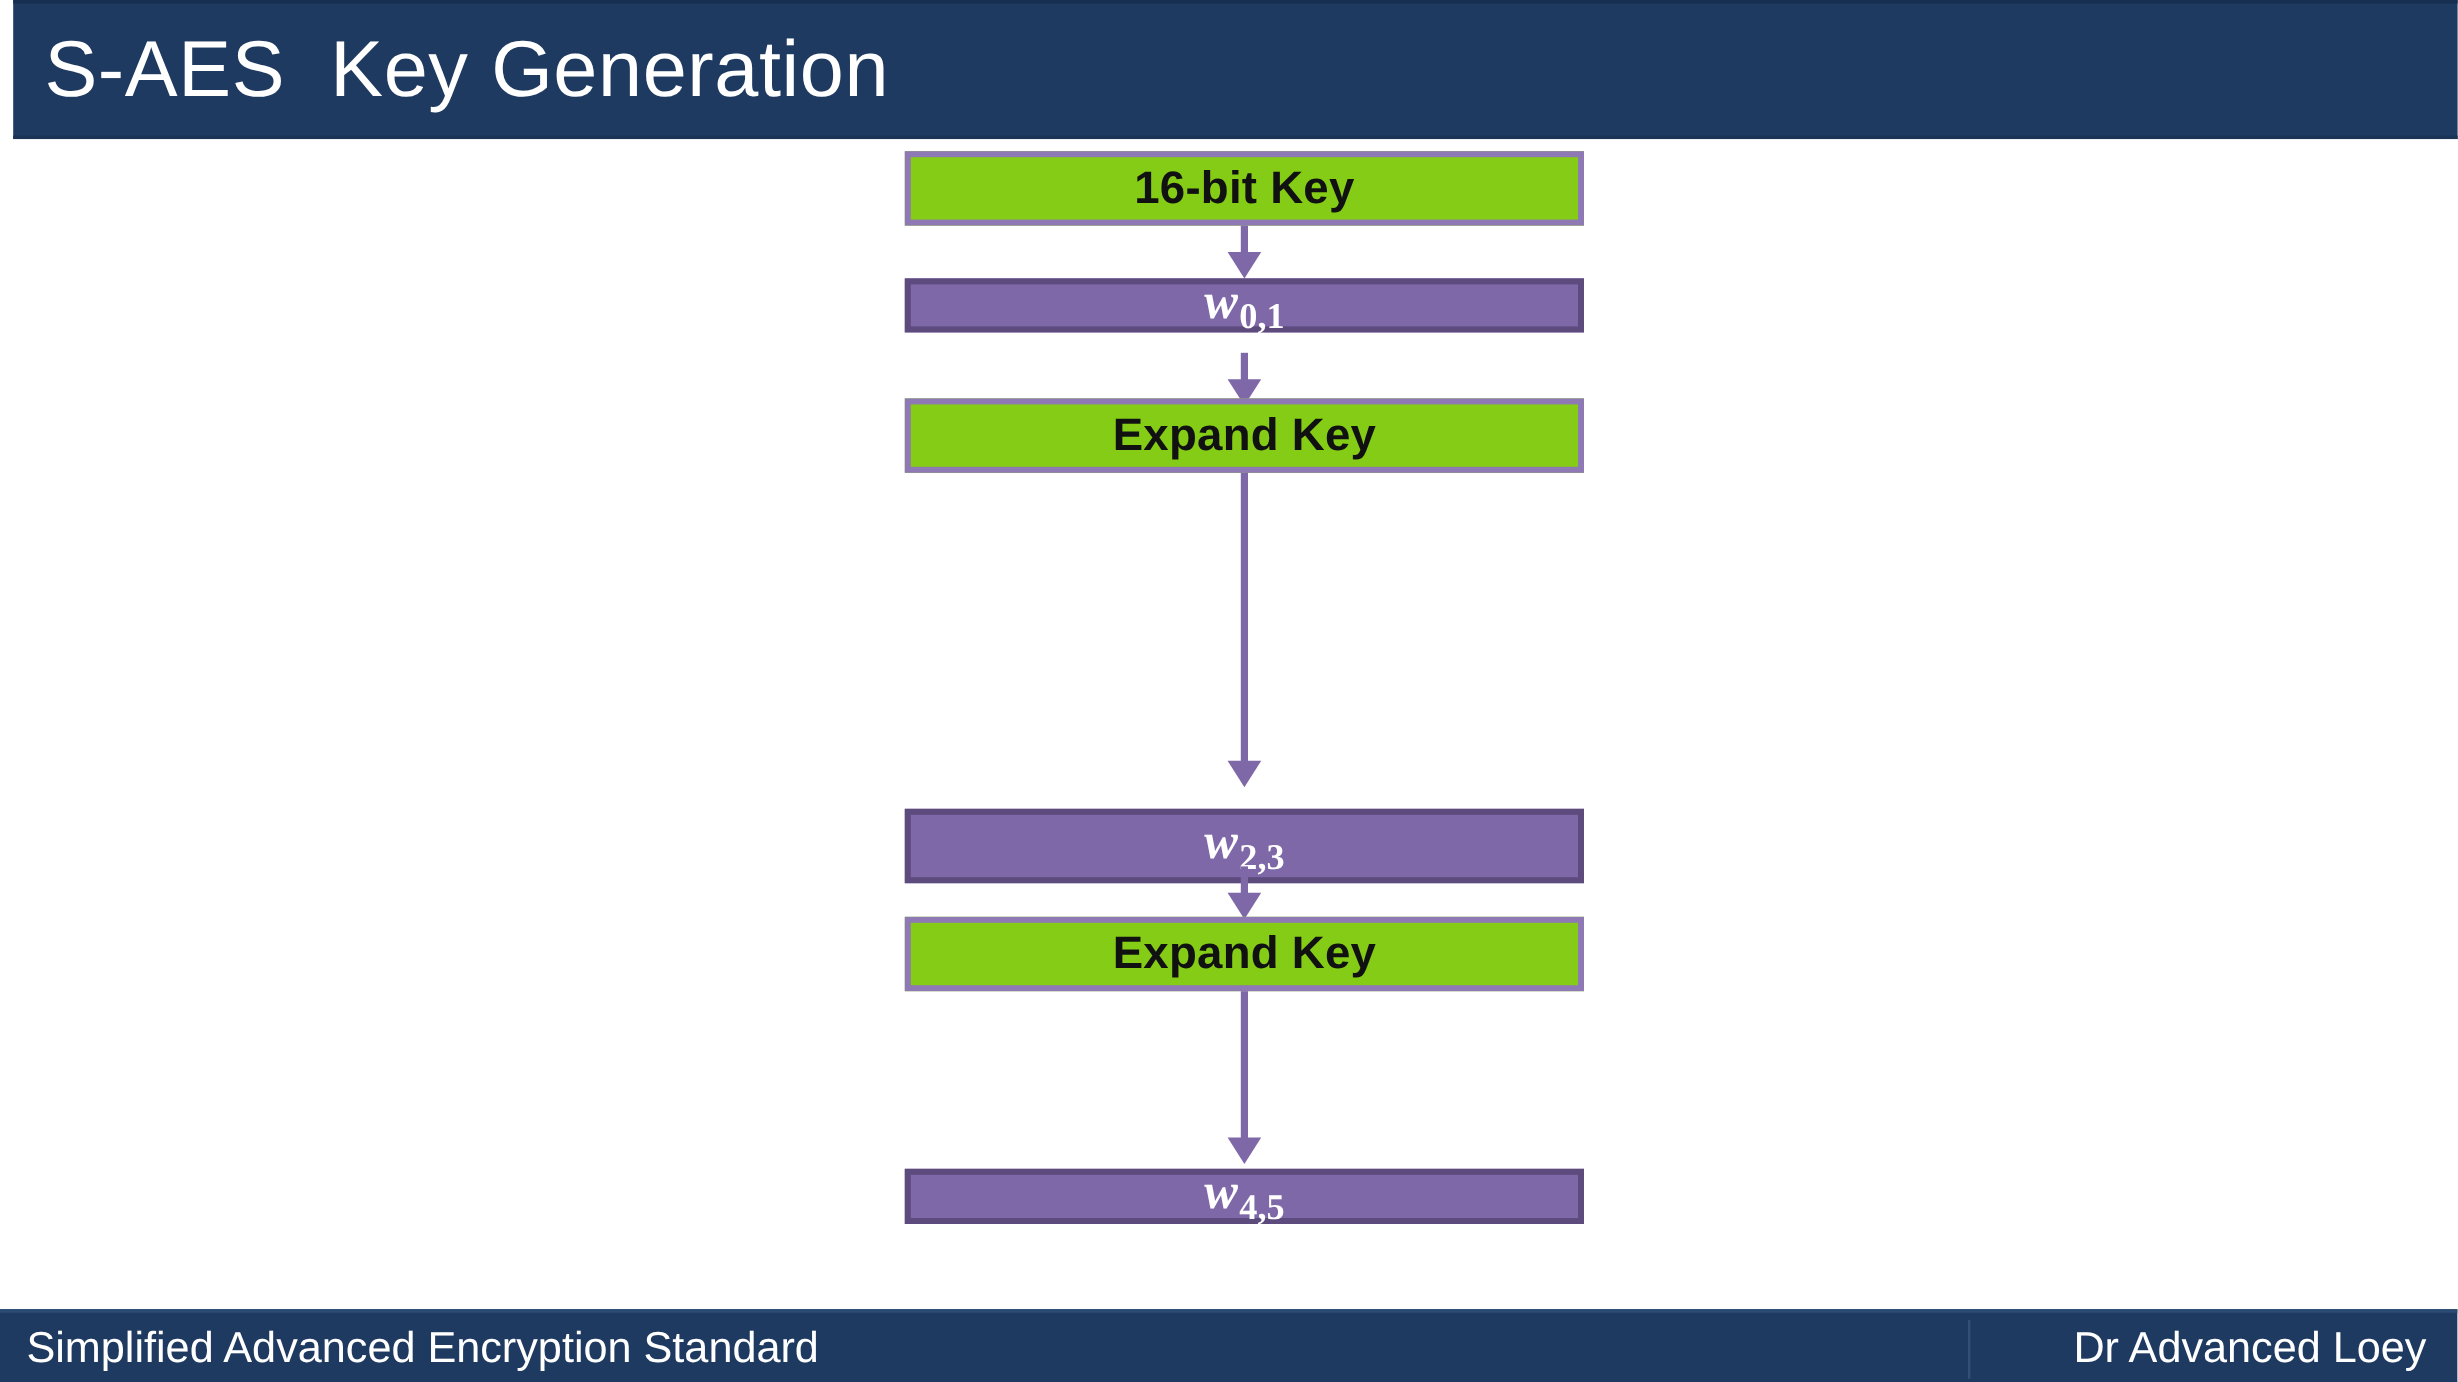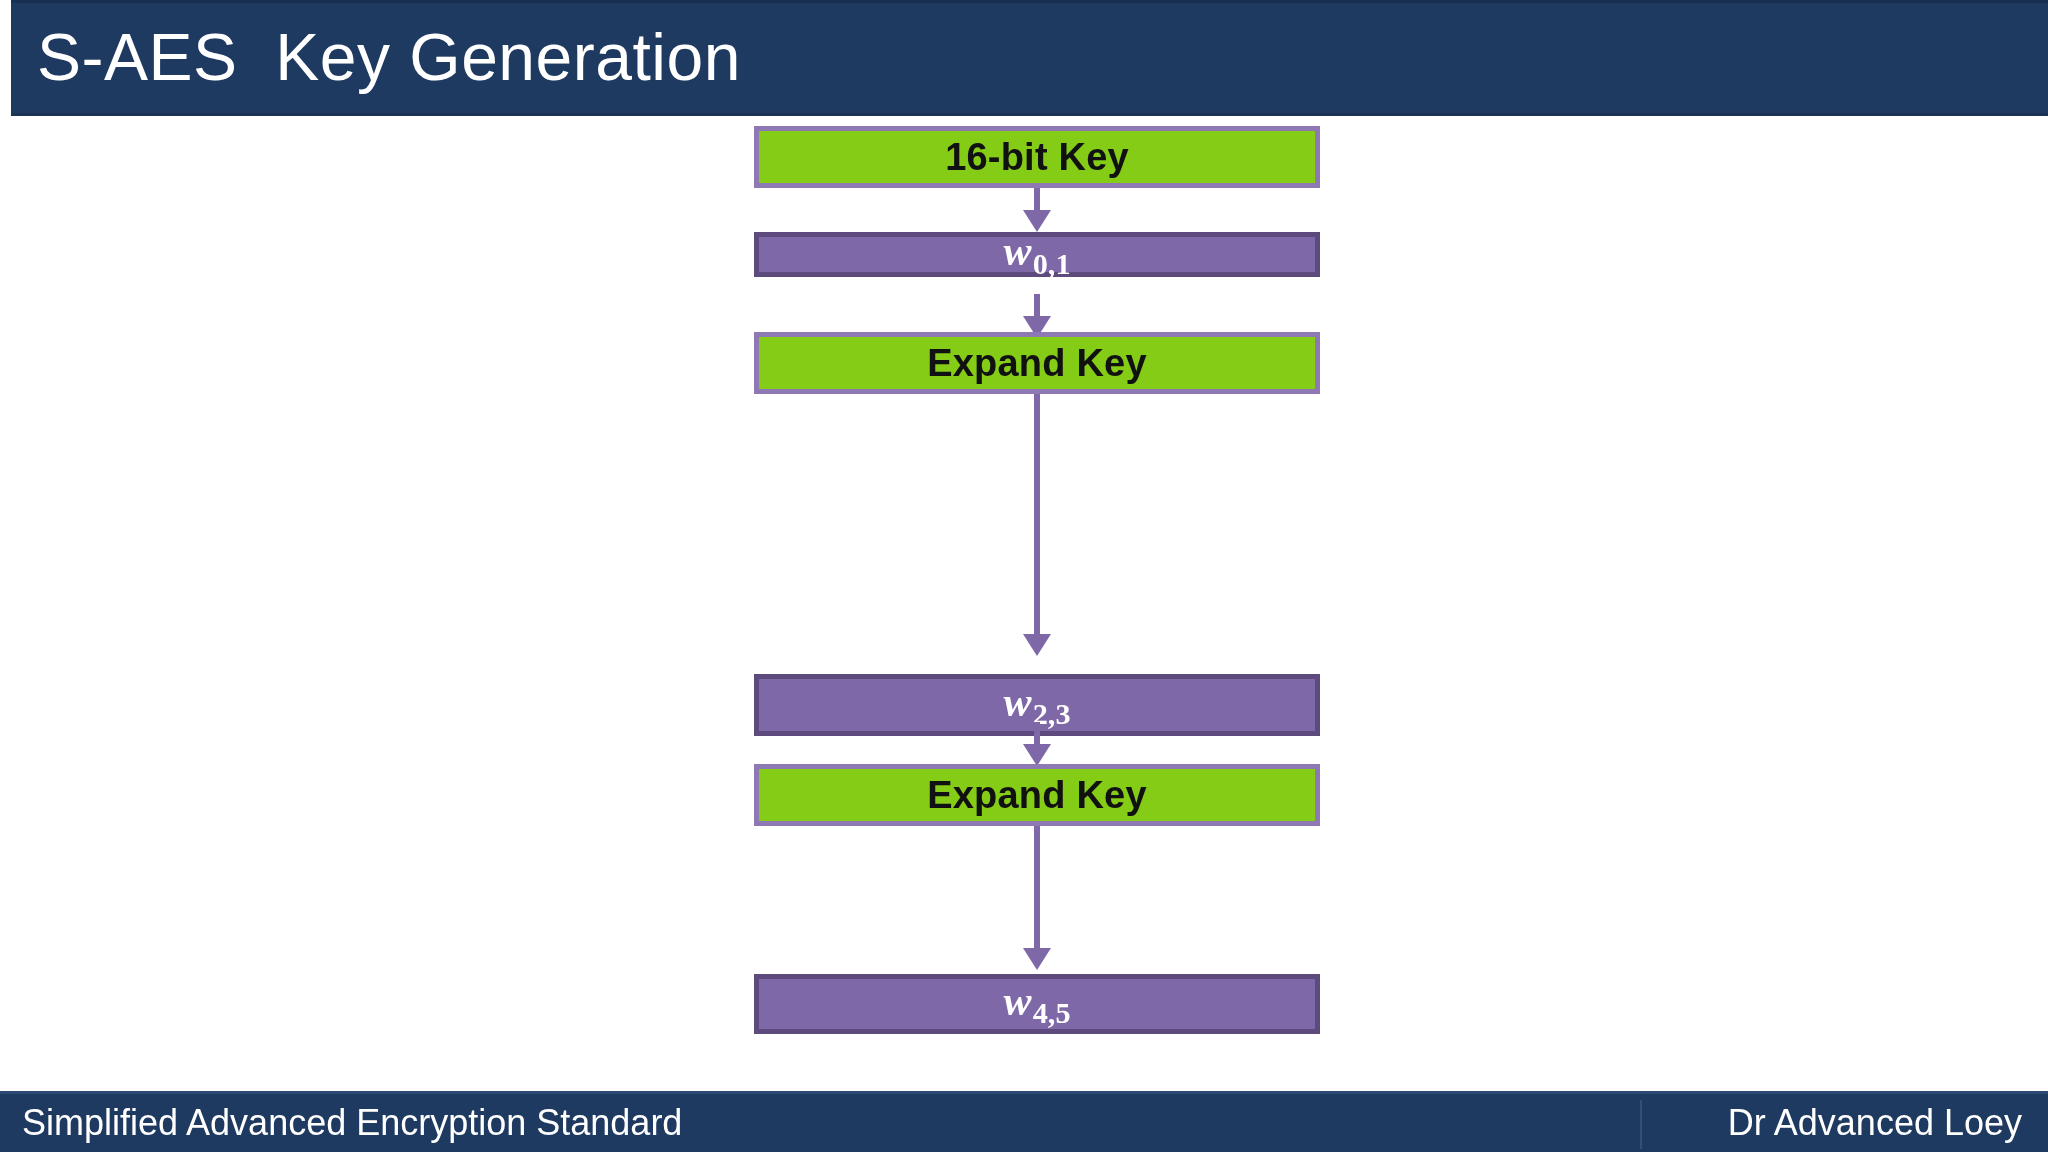--- a/index.html
+++ b/index.html
@@ -214,21 +214,21 @@
 
   <div class="node plain" style="top:648px; height:62px;">
     <span class="node-label">Expand Key</span>
   </div>
 
   <div class="arrow" style="top:710px; height:148px;">
     <div class="shaft" style="height:126px;"></div>
     <div class="head" style="top:122px;"></div>
   </div>
 
-  <div class="node filled" style="top:858px; height:60px;justify-content:center;">
+  <div class="node filled" style="top:858px; height:46px;justify-content:center;">
     <span class="node-label"><span>w</span><span class="sub">4,5</span></span>
   </div>
 
 </div>
 
 <div class="footer">
   <div class="footer-left">Simplified Advanced Encryption Standard</div>
   <div class="footer-divider"></div>
   <div class="footer-right">Dr Advanced Loey</div>
 </div>

